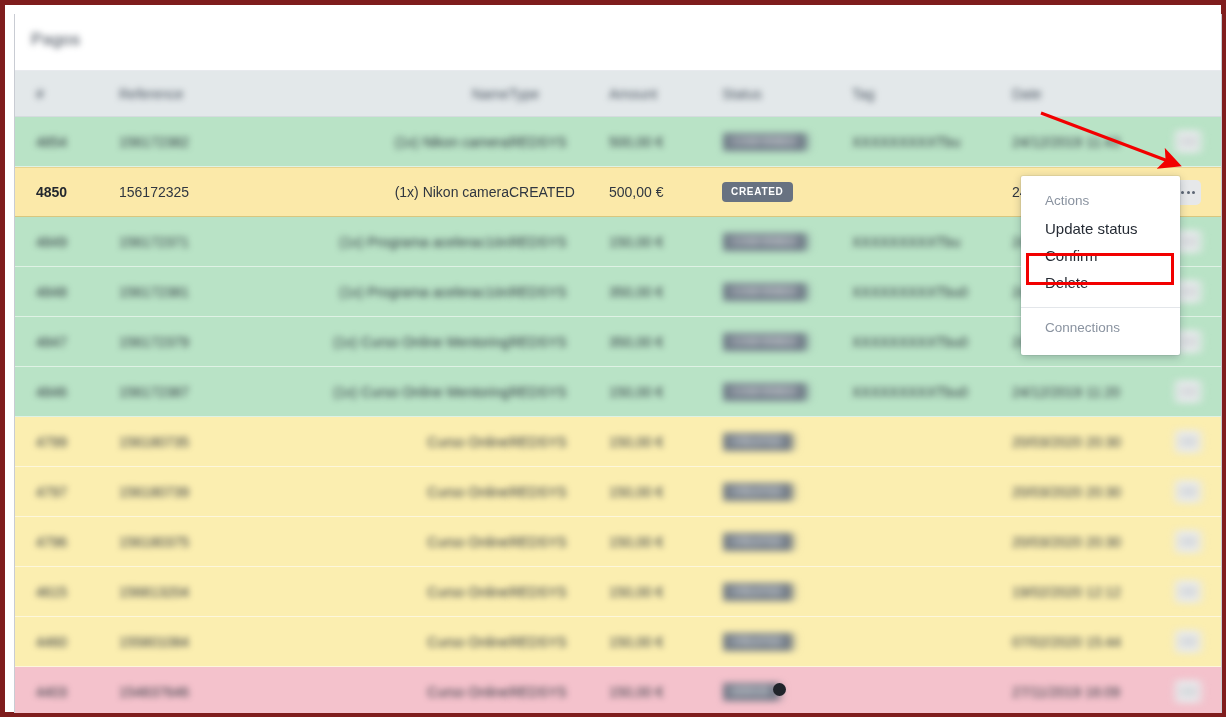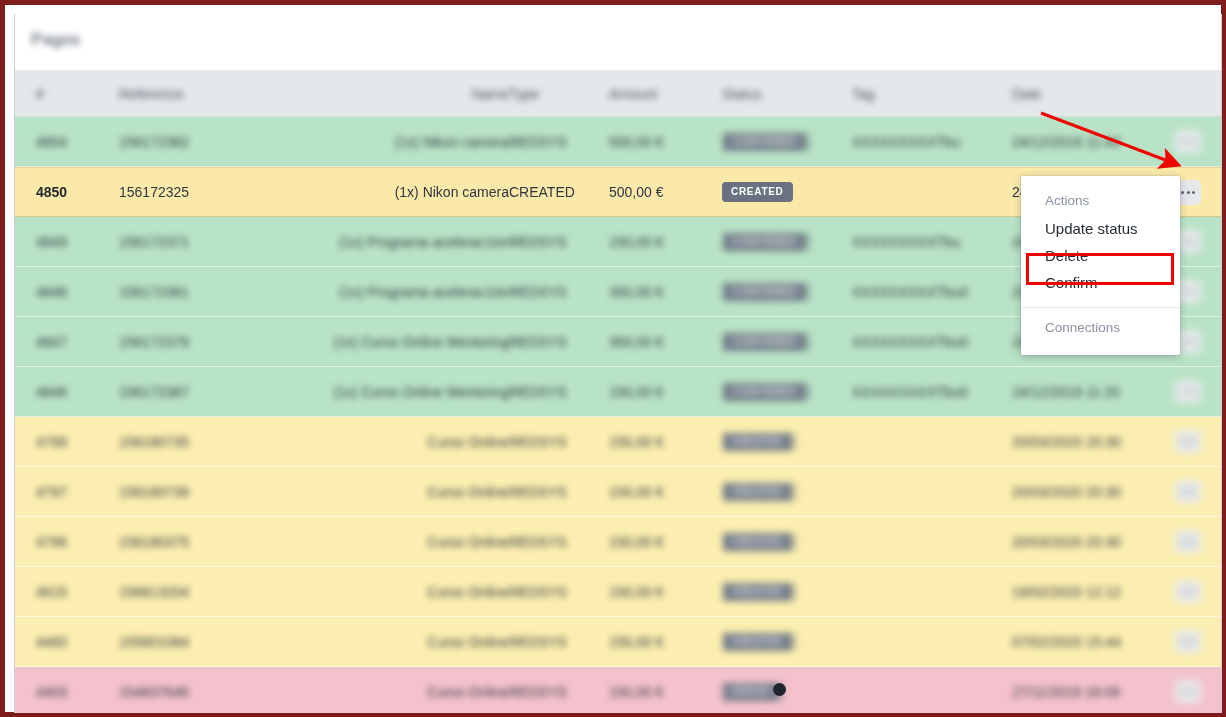--- a/index.html
+++ b/index.html
@@ -471,22 +471,22 @@
           </div>
 
       </div>
 
       <div class="scroll-track"></div>
     </div>
 
     <div class="menu" id="menu">
         <div class="menu-section">Actions</div>
         <div class="menu-item">Update status</div>
+        <div class="menu-item">Confirm</div>
         <div class="menu-item">Delete</div>
-        <div class="menu-item">Confirm</div>
         <div class="menu-divider"></div>
         <div class="menu-section">Connections</div>
       </div>
 
     <div class="confirm-box" style="border-color: rgb(242, 0, 0);"></div>
 
     <div class="cursor-dot"></div>
   </div>
 
   <svg class="arrow-svg" viewBox="0 0 1226 717" xmlns="http://www.w3.org/2000/svg">

